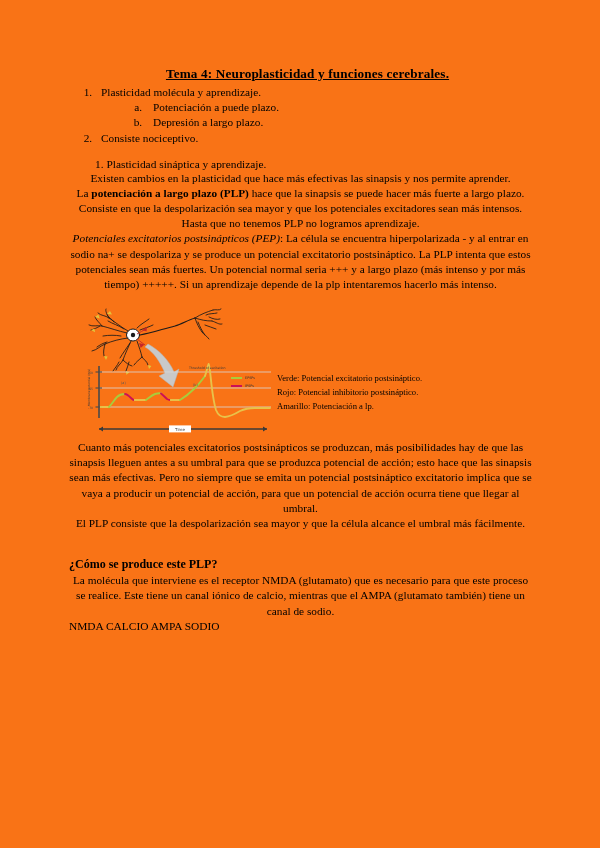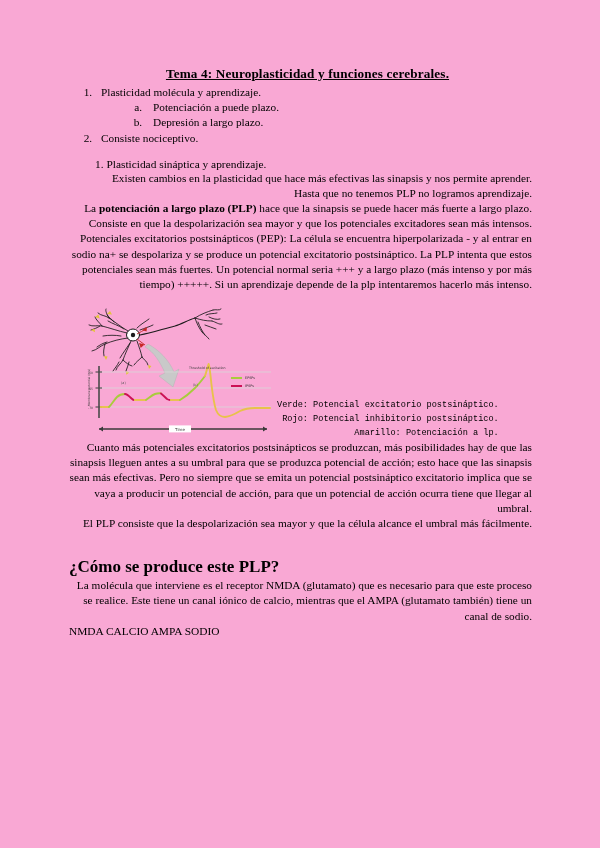--- a/index.html
+++ b/index.html
@@ -12,21 +12,21 @@
     height: 848px;
     position: relative;
     font-family: "Liberation Serif", "DejaVu Serif", serif;
     color: #000000;
     overflow: hidden;
   }
   .page {
     position: absolute;
     left: 0; top: 0;
     width: 600px; height: 848px;
-    background: #f9a8d4;
+    background: #f97316;
   }
   .content {
     position: absolute;
     left: 69px;
     top: 66px;
     width: 463px;
   }
 
   
   .doc-title {
@@ -64,56 +64,55 @@
     margin: 12px 0 1px 0;
     padding-left: 26px;
   }
   .h-sub {
     font-size: 11.4px;
     font-weight: bold;
     margin: 13px 0 1px 0;
     padding-left: 39px;
   }
   .h-q {
-    font-size: 17px;
+    font-size: 12px;
     font-weight: bold;
     margin: 0 0 1px 0;
   }
   p.body {
     font-size: 11.3px;
     line-height: 1.345;
     margin: 0 0 0 0;
-    text-align: right;
+    text-align: center;
   }
   .bold { font-weight: bold; }
-  .ital { }
+  .ital { font-style: italic; }
 
   
   .figure-row {
     position: relative;
     margin-top: 16px;
     height: 132px;
   }
   .figure {
     position: absolute;
     left: 16px;
     top: 0;
     width: 198px;
     height: 130px;
   }
   .figure svg { display: block; }
 
   .legend-text {
     position: absolute;
     left: 208px;
-    top: 91px;
+    top: 64px;
     font-size: 8.6px;
     line-height: 1.62;
-    font-family: Liberation Mono, monospace;
-    text-align: right;
+    font-family: Liberation Serif, serif;
   }
   .legend-text div { white-space: nowrap; }
 
   .after-fig { margin-top: 20px; }
   .tail { margin-top: 26px; }
   .mono-line {
     font-size: 11.4px;
     line-height: 1.345;
   }
 </style>
@@ -134,23 +133,23 @@
         </ol>
       </li>
       <li>
         <span>Consiste nociceptivo.</span>
       </li>
     </ol>
 
     <div class="h-num">1.  Plasticidad sináptica y aprendizaje.</div>
     <p class="body">Existen cambios en la plasticidad que hace más efectivas las sinapsis y nos permite aprender.</p>
 
+    <p class="body"><span>La </span><span class="bold">potenciación a largo plazo (PLP)</span><span> hace que la sinapsis se puede hacer más fuerte a largo plazo. Consiste en que la despolarización sea mayor y que los potenciales excitadores sean más intensos.</span></p>
+
     <p class="body">Hasta que no tenemos PLP no logramos aprendizaje.</p>
-
-    <p class="body"><span>La </span><span class="bold">potenciación a largo plazo (PLP)</span><span> hace que la sinapsis se puede hacer más fuerte a largo plazo. Consiste en que la despolarización sea mayor y que los potenciales excitadores sean más intensos.</span></p>
 
     <p class="body"><span class="ital">Potenciales excitatorios postsinápticos (PEP)</span><span>: La célula se encuentra hiperpolarizada - y al entrar en sodio na+ se despolariza y se produce un potencial excitatorio postsináptico. La PLP intenta que estos potenciales sean más fuertes. Un potencial normal seria +++ y a largo plazo (más intenso y por más tiempo) +++++. Si un aprendizaje depende de la plp intentaremos hacerlo más intenso.</span></p>
 
     <div class="figure-row">
 
       <div class="figure">
         <svg width="198" height="130" viewBox="0 0 198 130" xmlns="http://www.w3.org/2000/svg">
 
           <g stroke="#1a1a1a" fill="none" stroke-width="0.85" stroke-linecap="round">
 

